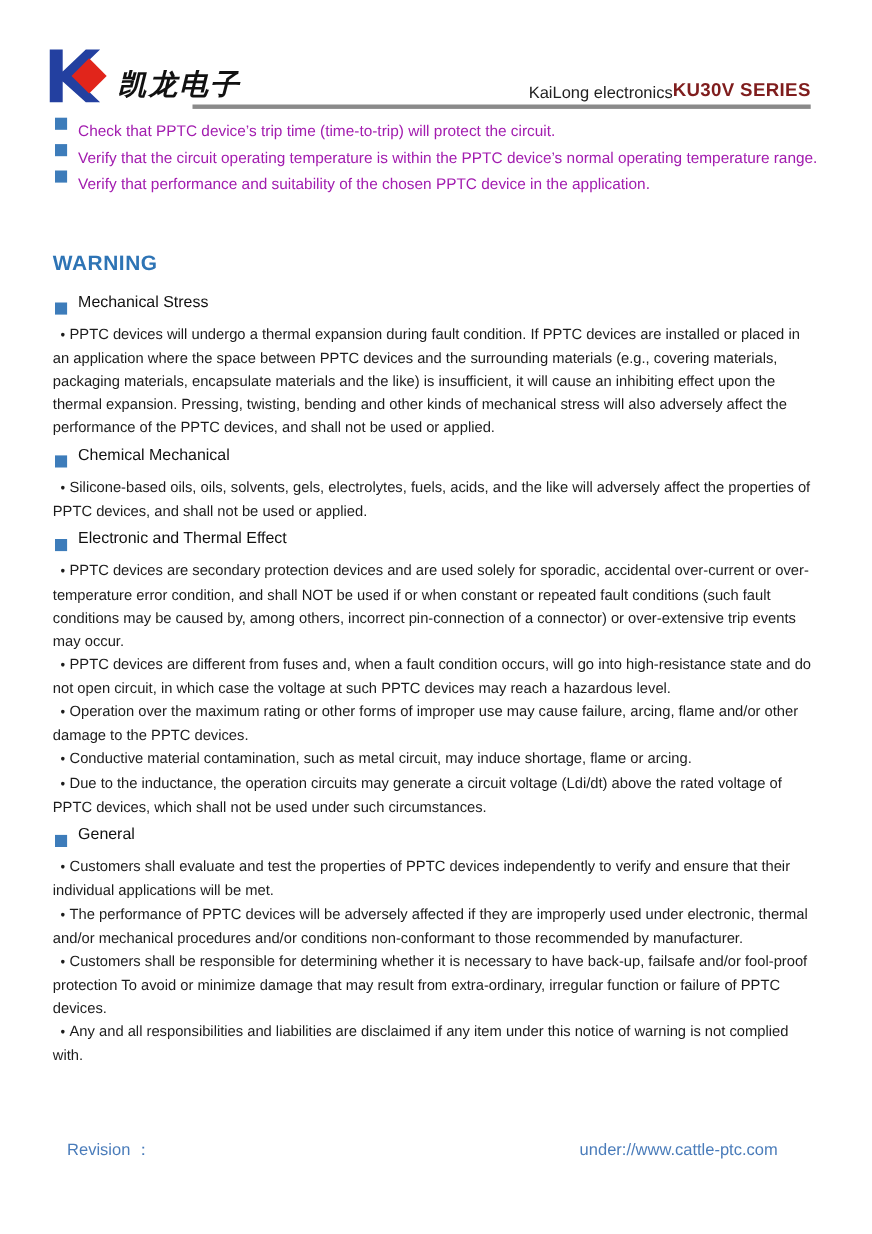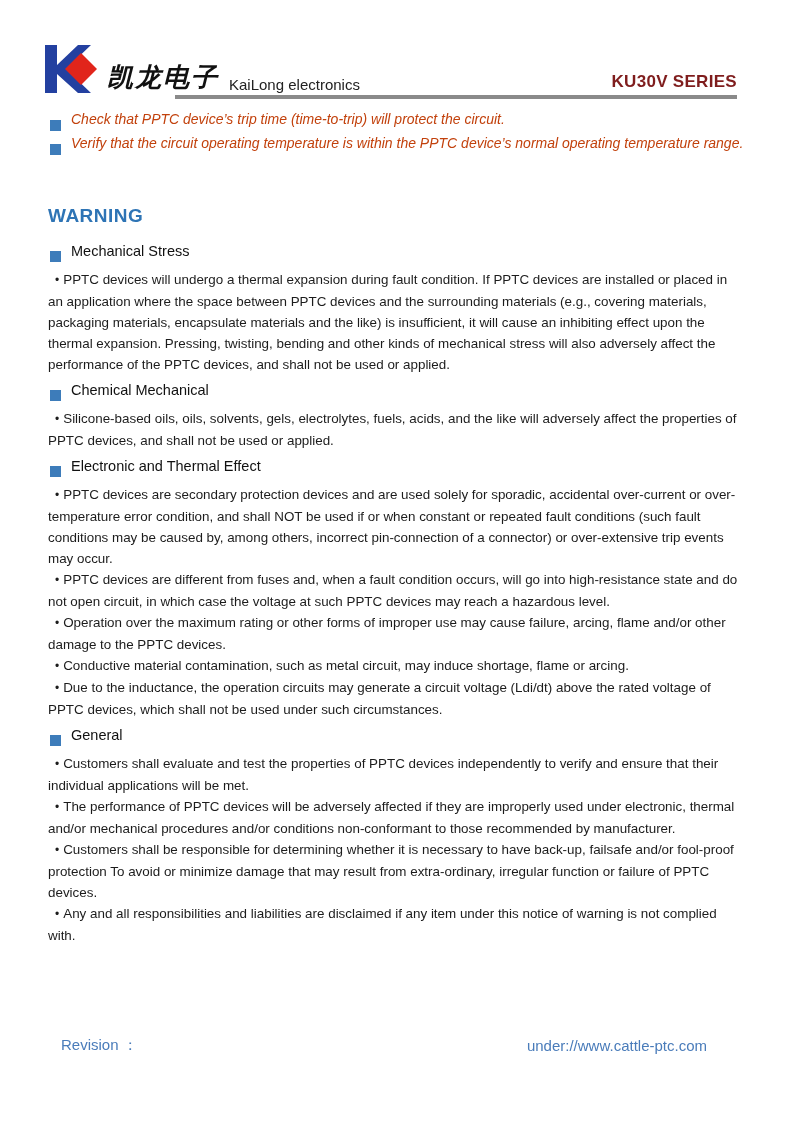--- a/index.html
+++ b/index.html
@@ -29,38 +29,38 @@
     font-size:26px; color:#111;
     margin-left:8px; line-height:1;
     letter-spacing:2px;
     transform:translateY(-6px);
   }
   .en-name {
     font-size:15px; color:#222;
     margin-left:10px; line-height:1;
     transform:translateY(-4px);
     flex:1 1 auto;
+    text-align:right;
   }
   .series-title {
     font-size:17px; font-weight:bold; color:#7f1d1d;
     line-height:1; transform:translateY(-6px);
     letter-spacing:.3px;
   }
   .header-rule {
     position:absolute;
     left:130px; right:0; bottom:-1px;
     height:4px; background:#8a8a8a;
   }
   
   .intro { margin:9px 48px 0 48px; list-style:none; }
   .intro li {
-    display:flex; align-items:flex-end;
-    font-size:14px; line-height:24px; color:#c2410c;
+    display:flex; align-items:flex-start;
+    font-size:14px; line-height:24px; color:#a21caf;
     white-space:nowrap;
-    font-style:italic;
   }
   .sq {
     flex:0 0 auto;
     width:11px; height:11px;
     background:#3d7cba;
     margin:0 10px 0 2px;
     display:inline-block;
   }
   
   .warning-title {
@@ -109,20 +109,24 @@
   </div>
 
   <ul class="intro">
     <li>
       <span class="sq"></span>
       <span>Check that PPTC device’s trip time (time-to-trip) will protect the circuit.</span>
     </li>
     <li>
       <span class="sq"></span>
       <span>Verify that the circuit operating temperature is within the PPTC device’s normal operating temperature range.</span>
+    </li>
+    <li>
+      <span class="sq"></span>
+      <span>Verify that performance and suitability of the chosen PPTC device in the application.</span>
     </li>
   </ul>
 
   <h1 class="warning-title">WARNING</h1>
 
   <div class="sections">
 
     <div class="sec-head">
       <span class="sq"></span>
       <span>Mechanical Stress</span>

